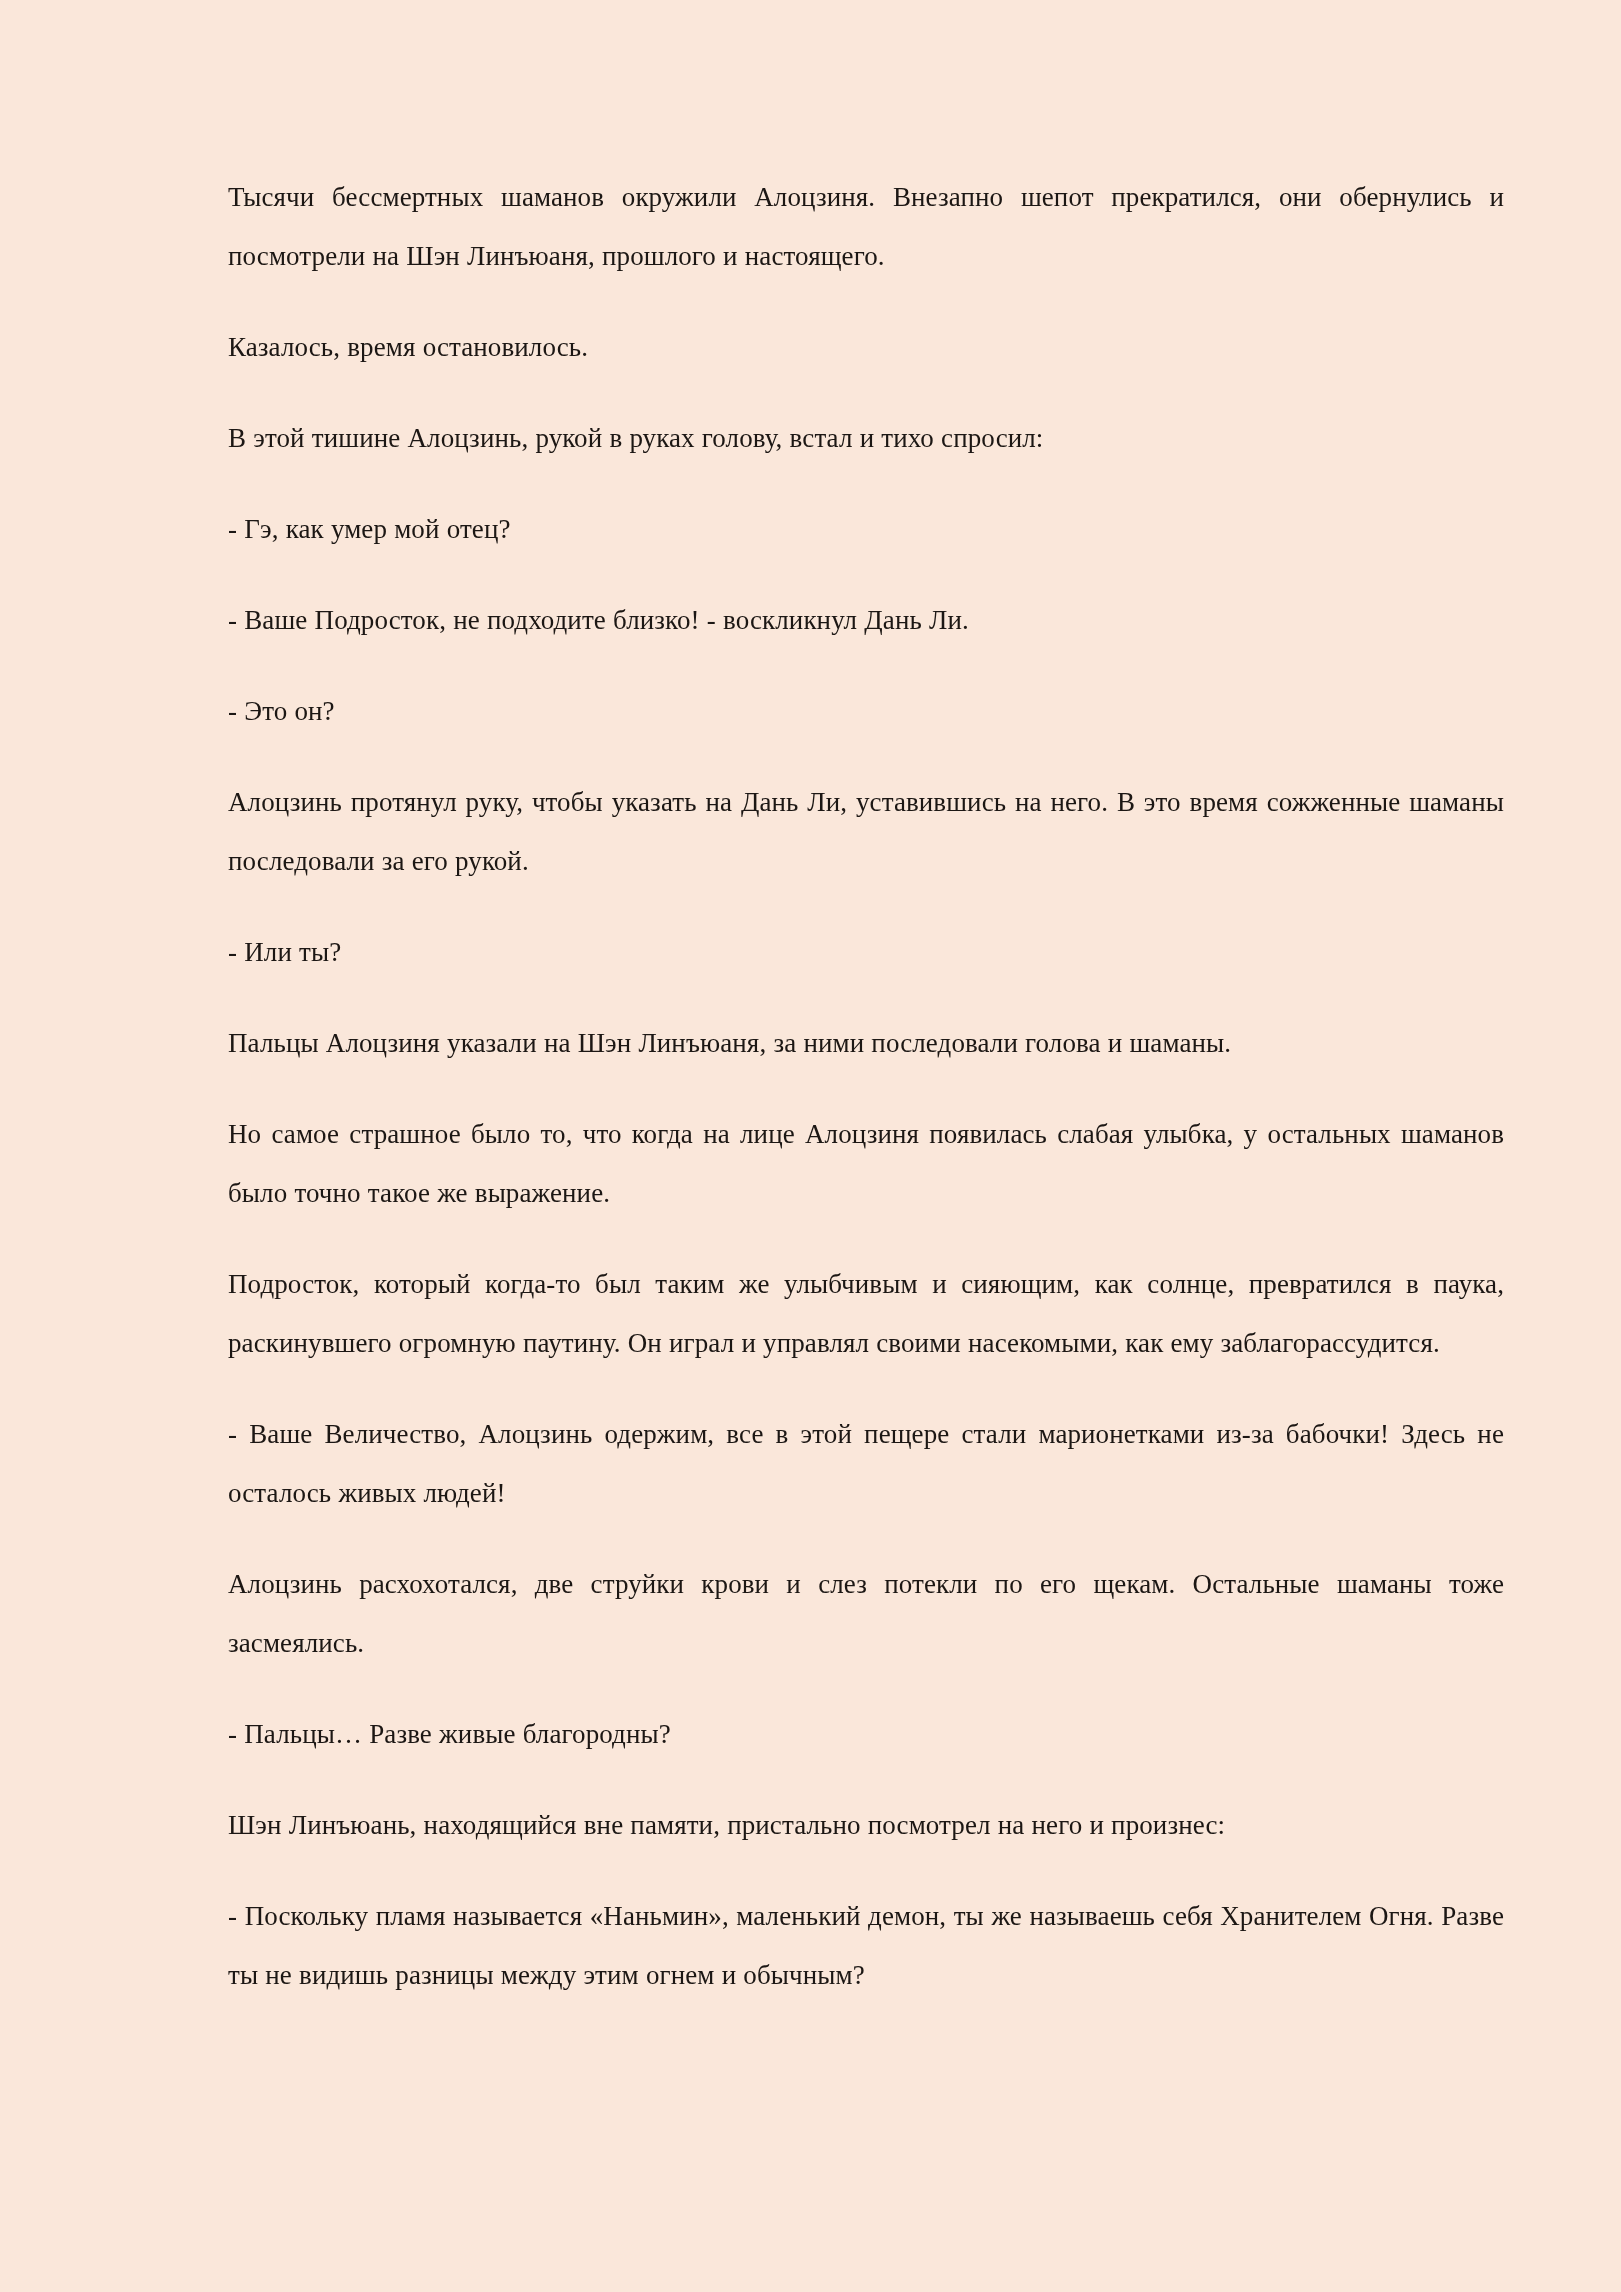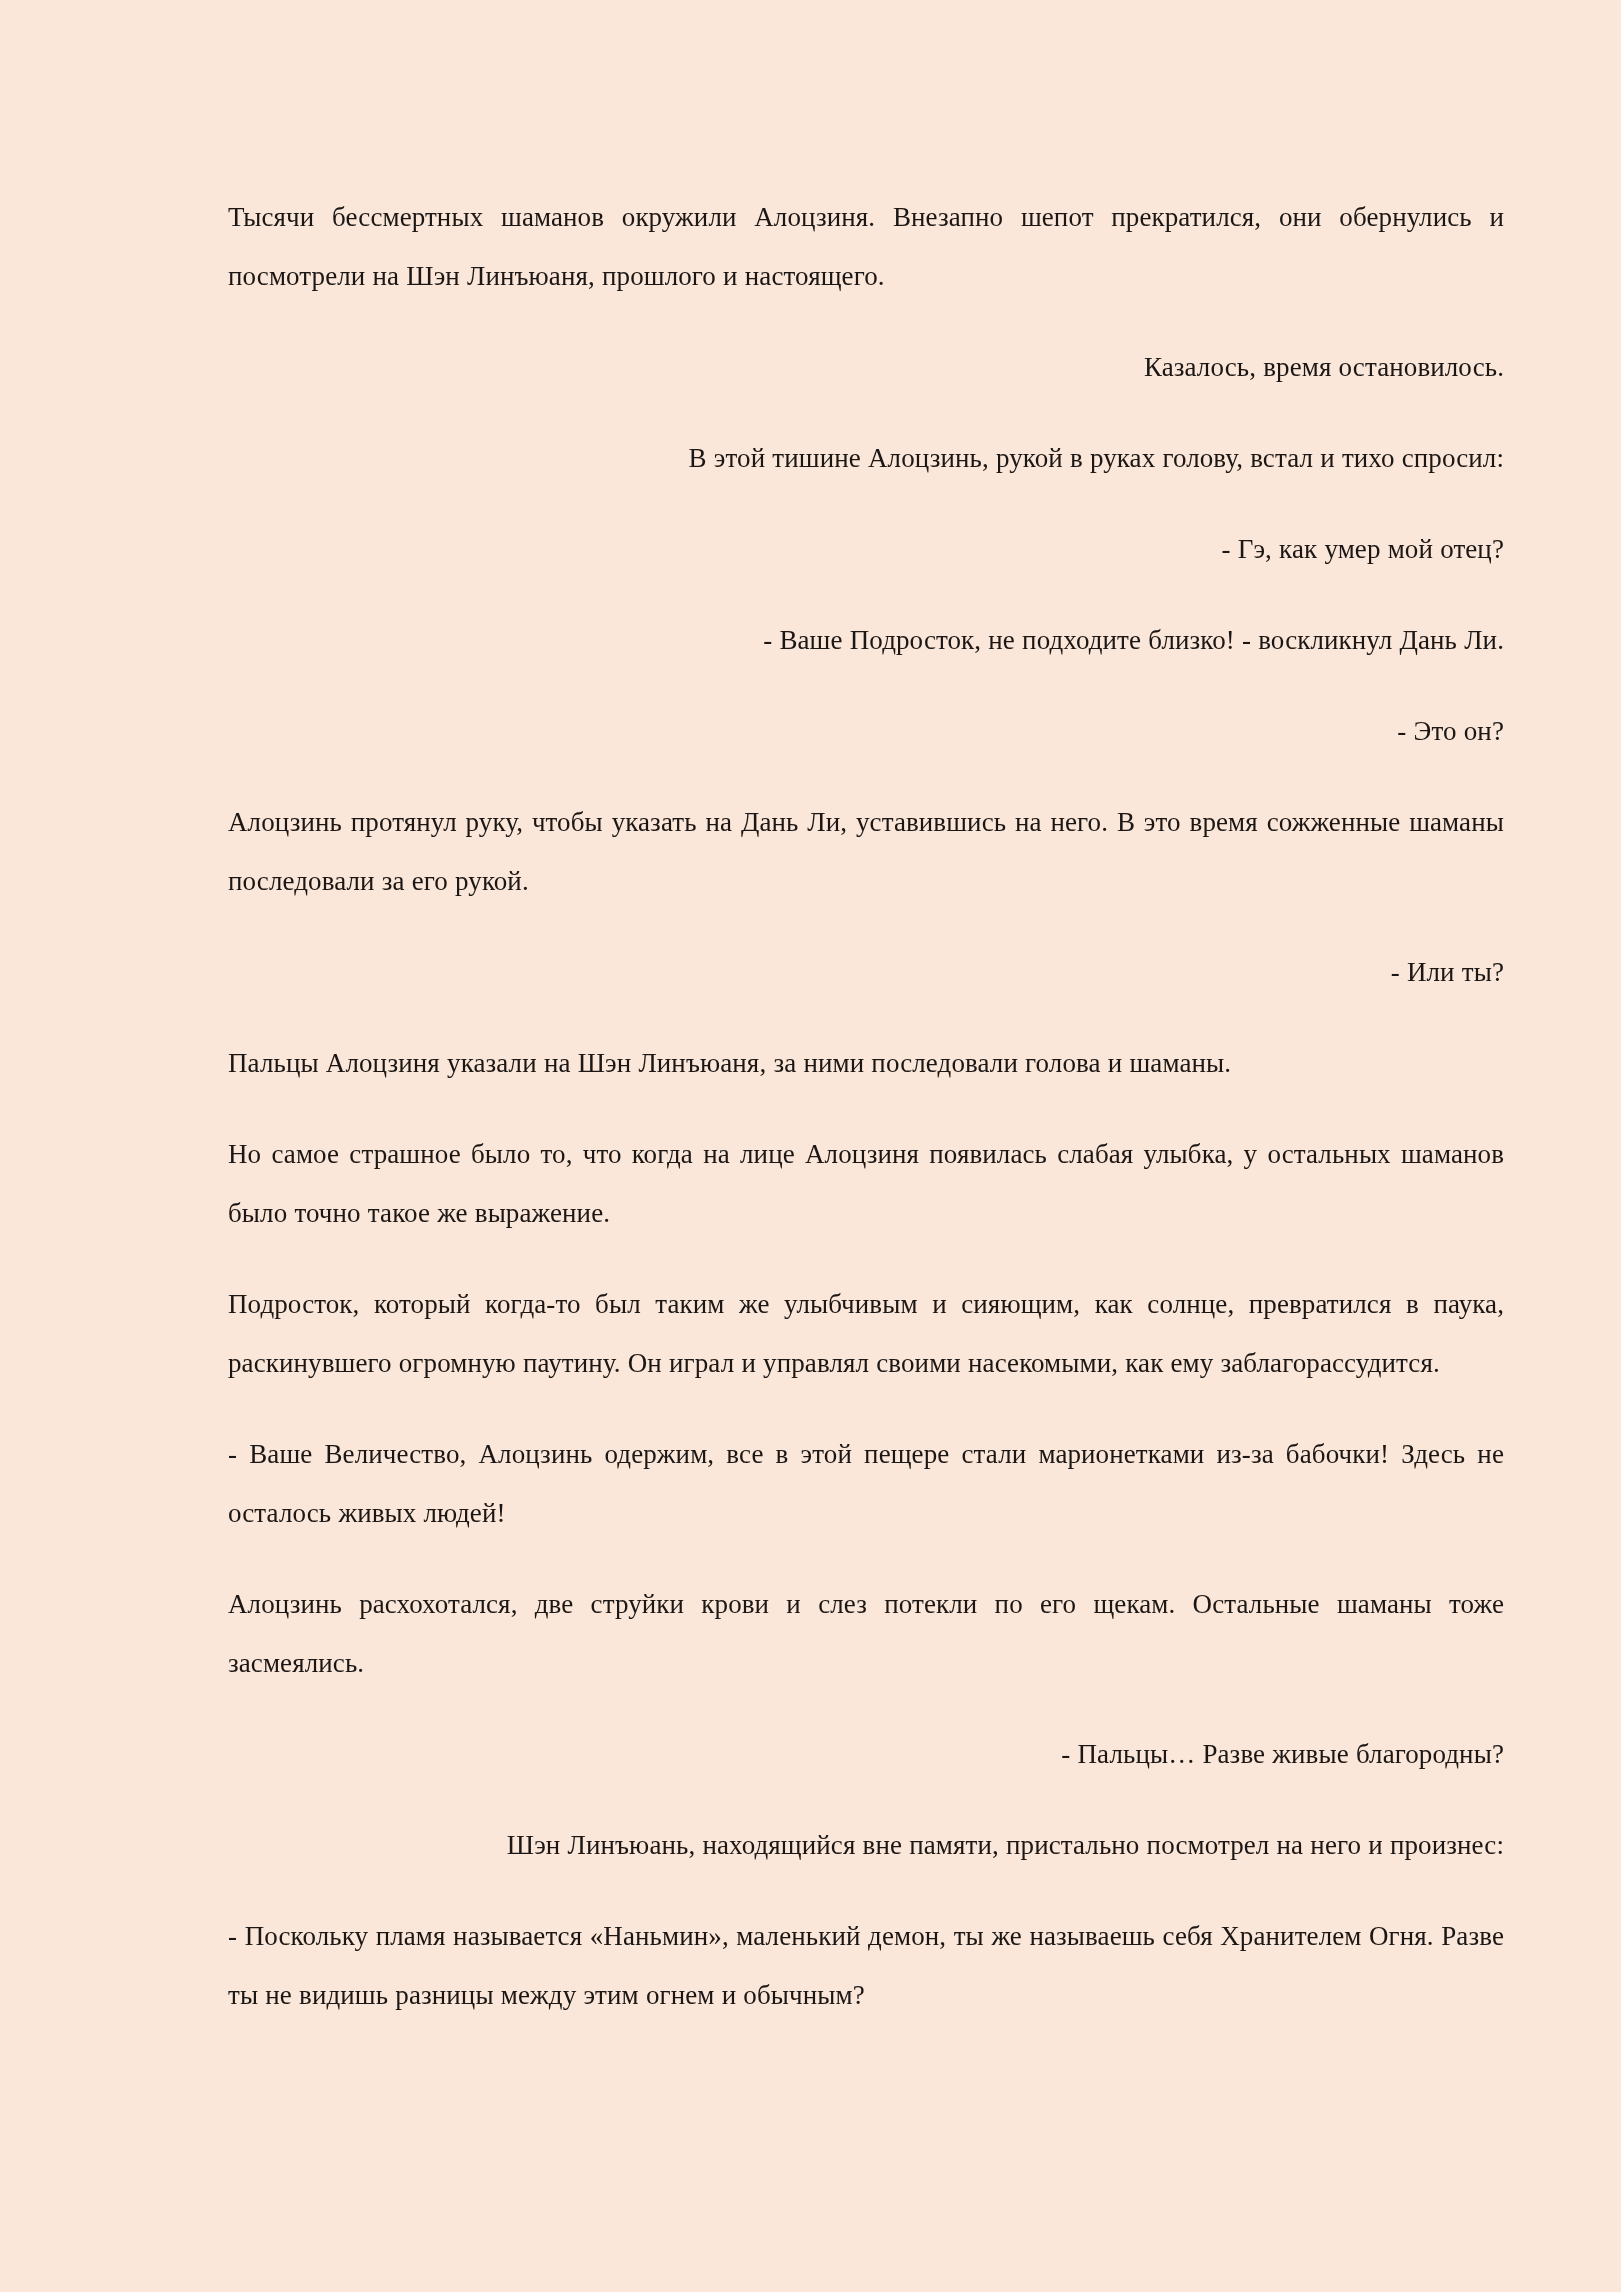--- a/index.html
+++ b/index.html
@@ -18,40 +18,40 @@
   .page {
     position: relative;
     width: 1621px;
     height: 2293px;
     background: #FAE7DA;
     box-sizing: border-box;
   }
   .text-column {
     position: absolute;
     left: 228px;
-    top: 188px;
+    top: 168px;
     width: 1276px;
   }
   .para {
     margin: 0 0 32px 0;
     font-size: 27px;
     line-height: 59px;
     color: #1C1714;
     text-align: justify;
     text-justify: inter-word;
     letter-spacing: 0.1px;
     word-spacing: 0.3px;
     hyphens: none;
   }
   .para:last-child {
     margin-bottom: 0;
   }
   
   .para.short {
-    text-align: right;
+    text-align: left;
   }
 </style>
 </head>
 <body>
 
 <div class="page">
   <div class="text-column" id="text-column">
       <p class="para">Тысячи бессмертных шаманов окружили Алоцзиня. Внезапно шепот прекратился, они обернулись и посмотрели на Шэн Линъюаня, прошлого и настоящего.</p>
       <p class="para short">Казалось, время остановилось.</p>
       <p class="para short">В этой тишине Алоцзинь, рукой в руках голову, встал и тихо спросил:</p>

